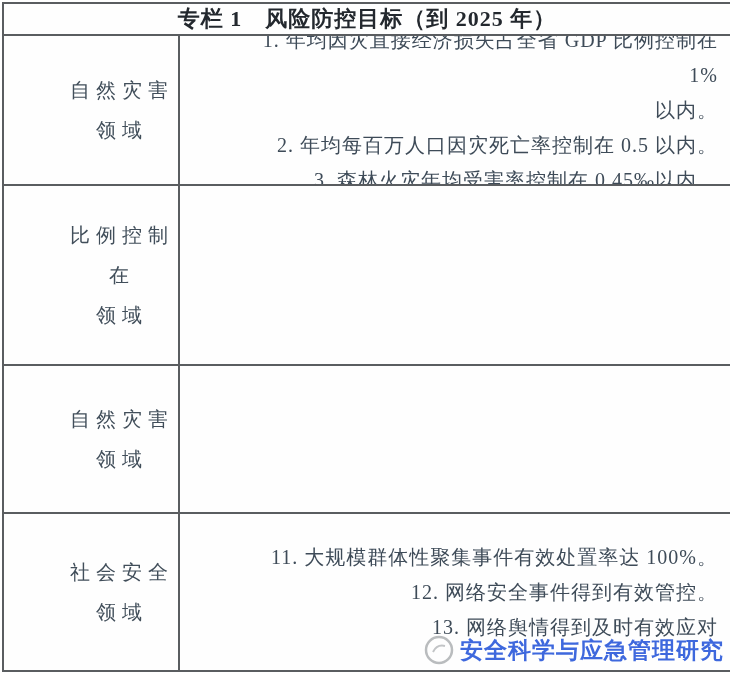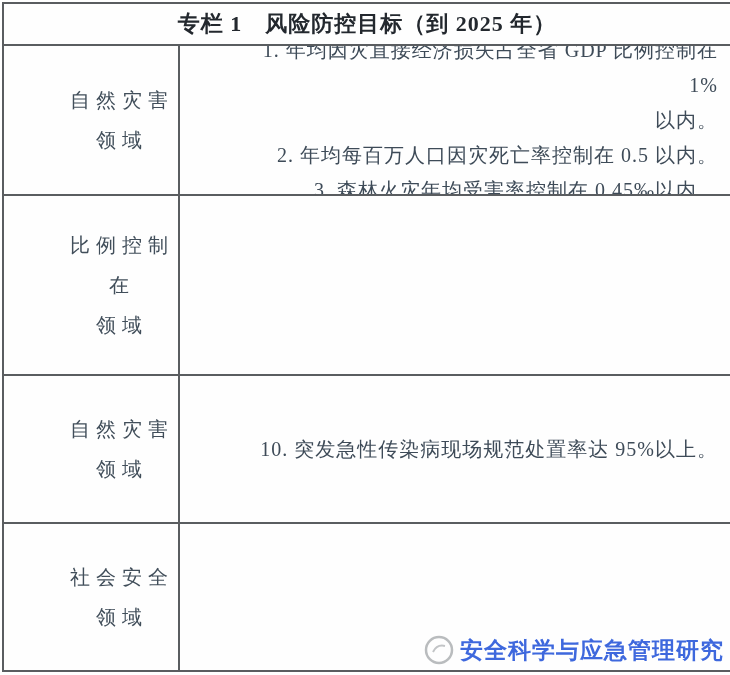--- a/index.html
+++ b/index.html
@@ -16,21 +16,21 @@
     position: absolute; left: 2px; top: 2px; right: 0; bottom: 3px;
     border-left: 2px solid #5a5d60;
     border-top: 2px solid #5a5d60;
     border-bottom: 2px solid #5a5d60;
     display: flex; flex-direction: column;
     background: #fefefe;
     box-sizing: border-box;
   }
 
   .title-row {
-    height: 42px; box-sizing: border-box;
+    height: 32px; box-sizing: border-box;
     border-bottom: 2px solid #5a5d60;
     display: flex; align-items: center; justify-content: center;
     font-weight: bold; font-size: 22px; letter-spacing: 1px;
     color: #23282e;
   }
 
   .trow { display: flex; border-bottom: 2px solid #5a5d60; box-sizing: border-box; }
   .trow.r1 { height: 150px; }
   .trow.r2 { height: 180px; }
   .trow.r3 { height: 148px; }
@@ -99,27 +99,31 @@
 
     <div class="trow r2">
       <div class="cat">比例控制在
 领域</div>
     </div>
 
     <div class="trow r3">
       <div class="cat">自然灾害
 领域</div>
       <div class="items">
-        <p>10. 突发急性传染病现场规范处置率达 95%以上。</p>
       </div>
     </div>
 
     <div class="trow r4">
       <div class="cat">社会安全
 领域</div>
+      <div class="items">
+        <p>11. 大规模群体性聚集事件有效处置率达 100%。</p>
+        <p>12. 网络安全事件得到有效管控。</p>
+        <p>13. 网络舆情得到及时有效应对</p>
+      </div>
     </div>
 
   </div>
 
   <div class="wm">
     <span class="wm-logo">
       <svg viewBox="0 0 32 32" width="32" height="32">
         <circle cx="16" cy="16" r="13" fill="none" stroke="#aeb1b3" stroke-width="2.5"></circle>
         <path d="M10 18 q4 -8 12 -6" fill="none" stroke="#b8bbbd" stroke-width="2"></path>
       </svg>

